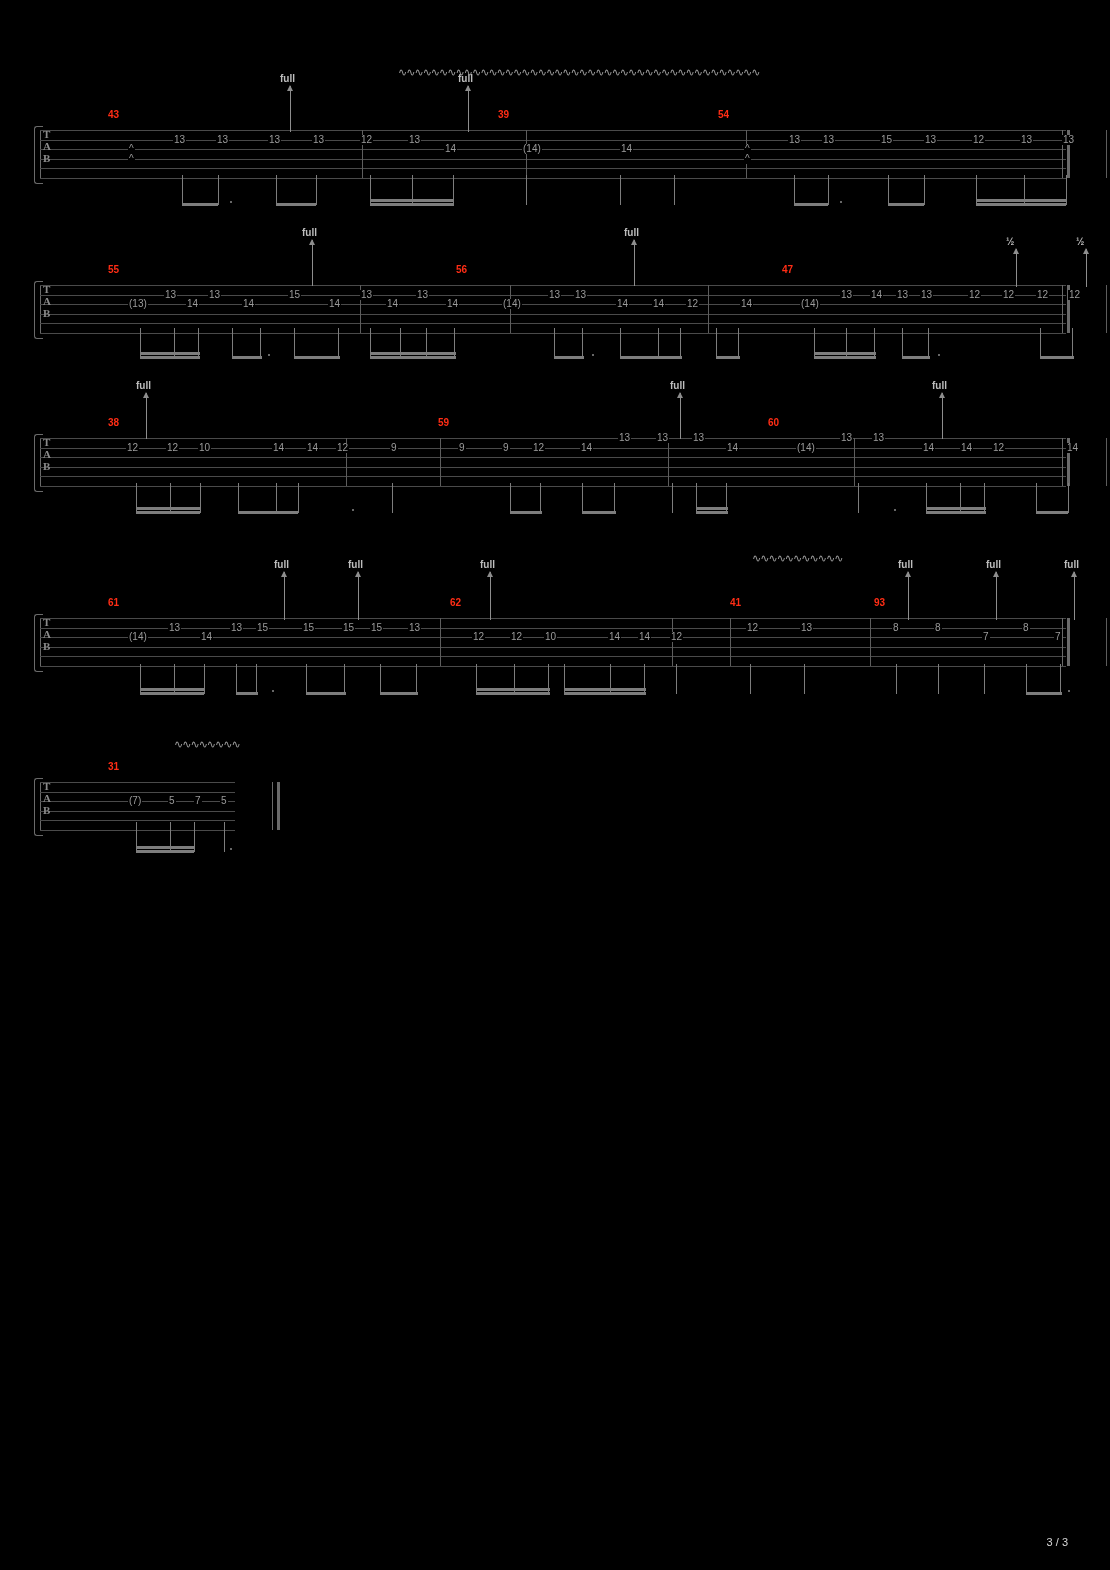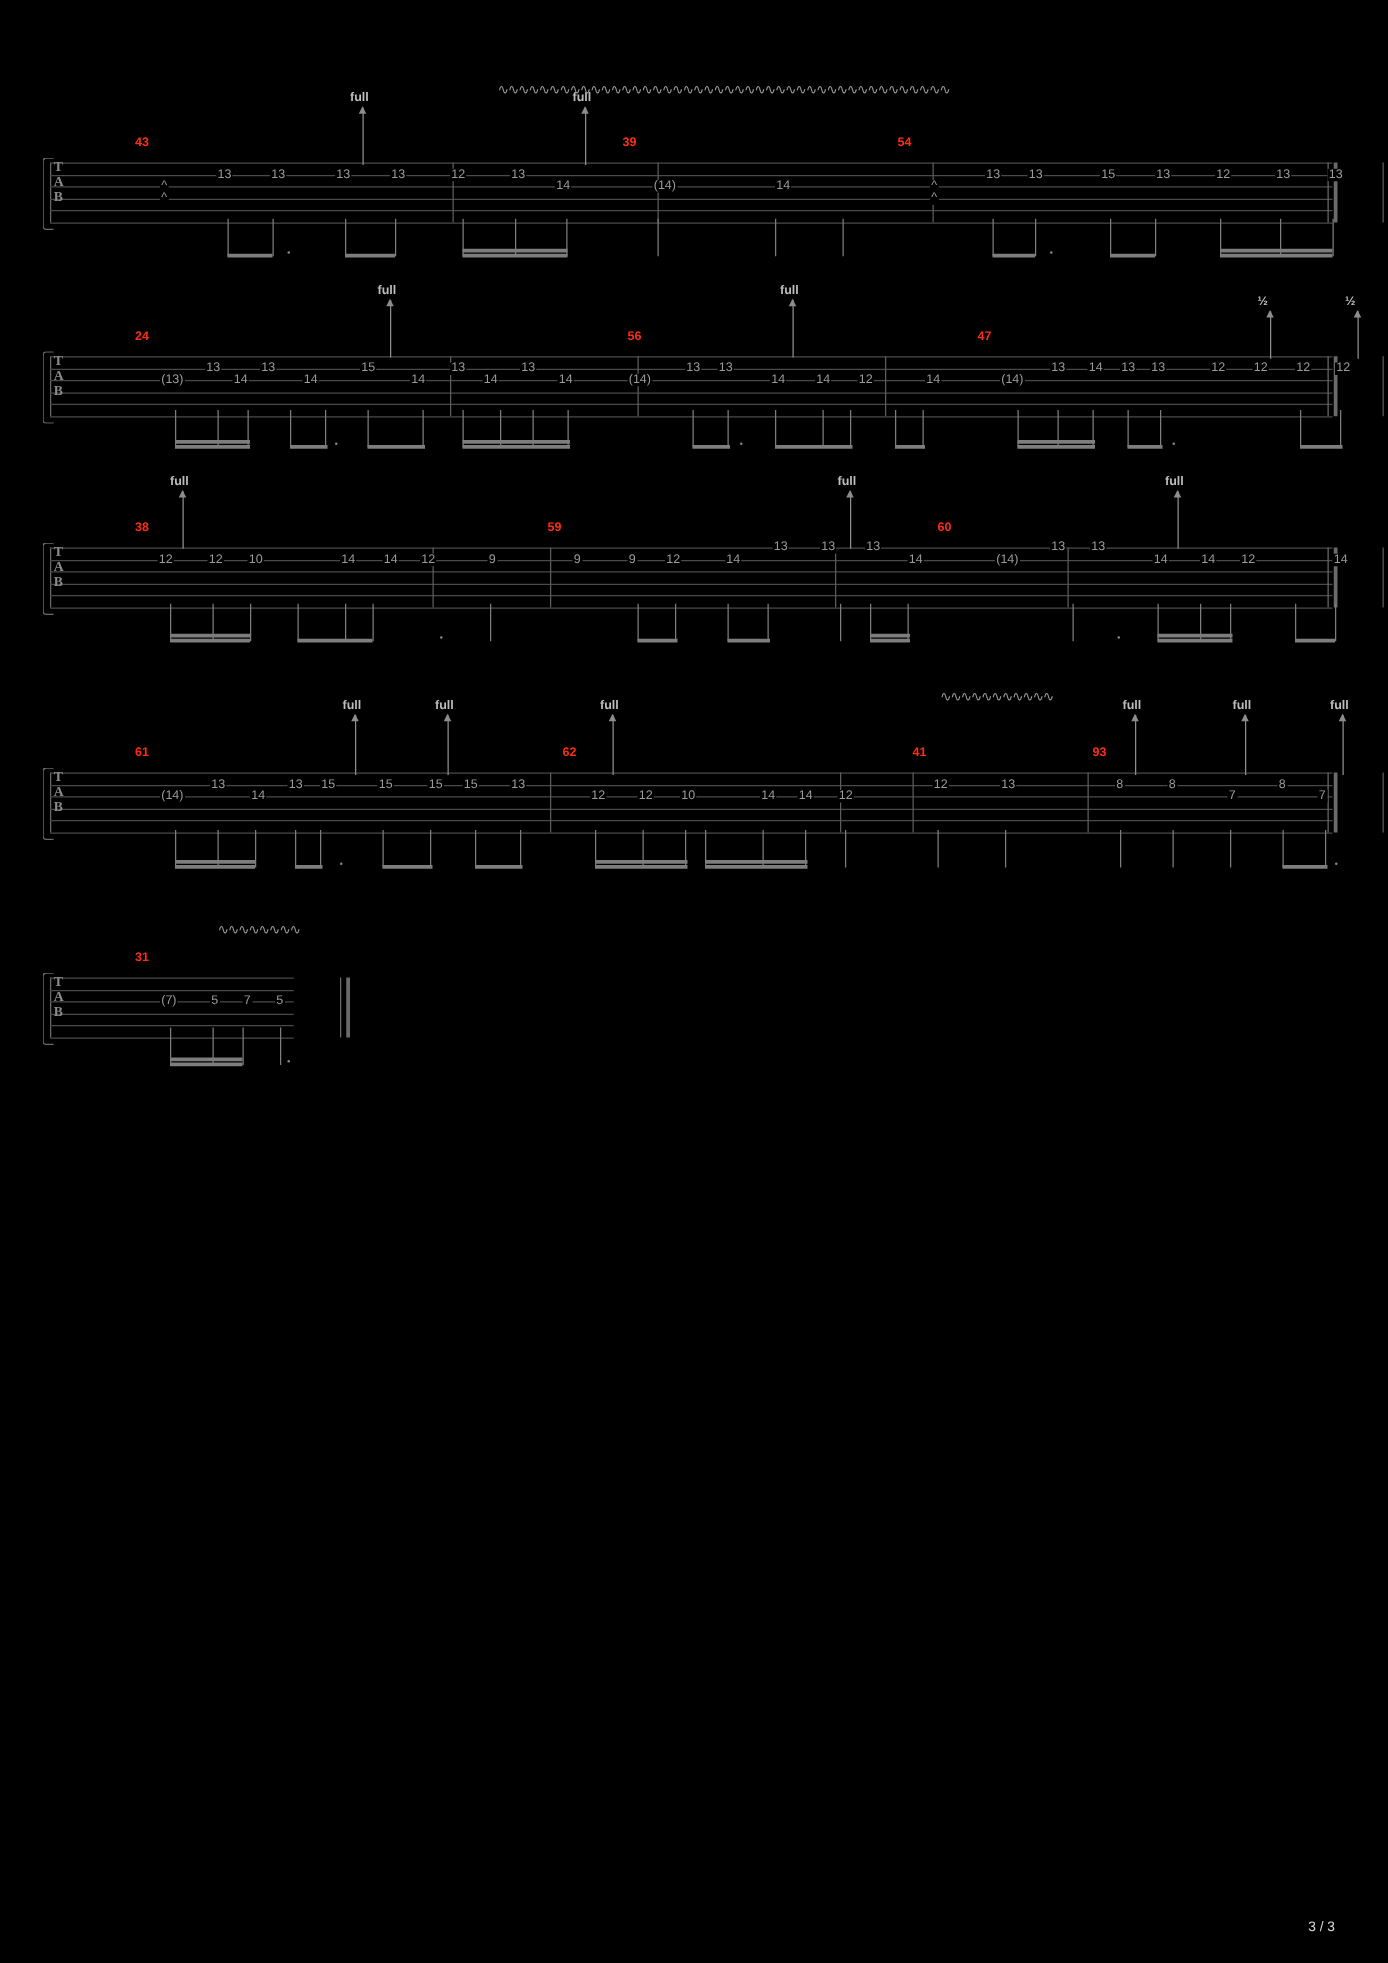--- a/index.html
+++ b/index.html
@@ -267,22 +267,22 @@
           <div class="note" style="left: 760px; top: 14px;">(14)</div>
           <div class="note" style="left: 800px; top: 4.5px;">13</div>
           <div class="note" style="left: 830px; top: 4.5px;">14</div>
           <div class="note" style="left: 856px; top: 4.5px;">13</div>
           <div class="note" style="left: 880px; top: 4.5px;">13</div>
           <div class="note" style="left: 928px; top: 4.5px;">12</div>
           <div class="note" style="left: 962px; top: 4.5px;">12</div>
           <div class="note" style="left: 996px; top: 4.5px;">12</div>
           <div class="note" style="left: 1028px; top: 4.5px;">12</div>
         </div>
-        <div class="measure-num" style="left: 108px; top: -20px;">24</div>
-        <div class="measure-num" style="left: 502px; top: -20px;">56</div>
+        <div class="measure-num" style="left: 108px; top: -20px;">55</div>
+        <div class="measure-num" style="left: 456px; top: -20px;">56</div>
         <div class="measure-num" style="left: 782px; top: -20px;">47</div>
         <div class="bendlabel" style="left: 302px; top: -57px;">full</div>
         <div class="bendarrow" style="left: 312px; top: -45px; height: 46px;"></div>
         <div class="bendlabel" style="left: 624px; top: -57px;">full</div>
         <div class="bendarrow" style="left: 634px; top: -45px; height: 46px;"></div>
         <div class="bendlabel" style="left: 1006px; top: -48px;">½</div>
         <div class="bendarrow" style="left: 1016px; top: -36px; height: 38px;"></div>
         <div class="bendlabel" style="left: 1076px; top: -48px;">½</div>
         <div class="bendarrow" style="left: 1086px; top: -36px; height: 38px;"></div>
         <div class="stem" style="left: 140px; top: 43px; height: 30px;"></div>
@@ -362,21 +362,21 @@
           <div class="note" style="left: 756px; top: 4.5px;">(14)</div>
           <div class="note" style="left: 800px; top: -5px;">13</div>
           <div class="note" style="left: 832px; top: -5px;">13</div>
           <div class="note" style="left: 882px; top: 4.5px;">14</div>
           <div class="note" style="left: 920px; top: 4.5px;">14</div>
           <div class="note" style="left: 952px; top: 4.5px;">12</div>
           <div class="note" style="left: 1026px; top: 4.5px;">14</div>
         </div>
         <div class="measure-num" style="left: 108px; top: -20px;">38</div>
         <div class="measure-num" style="left: 438px; top: -20px;">59</div>
-        <div class="measure-num" style="left: 750px; top: -20px;">60</div>
+        <div class="measure-num" style="left: 768px; top: -20px;">60</div>
         <div class="bendlabel" style="left: 136px; top: -57px;">full</div>
         <div class="bendarrow" style="left: 146px; top: -45px; height: 46px;"></div>
         <div class="bendlabel" style="left: 670px; top: -57px;">full</div>
         <div class="bendarrow" style="left: 680px; top: -45px; height: 46px;"></div>
         <div class="bendlabel" style="left: 932px; top: -57px;">full</div>
         <div class="bendarrow" style="left: 942px; top: -45px; height: 46px;"></div>
         <div class="stem" style="left: 136px; top: 45px; height: 30px;"></div>
         <div class="stem" style="left: 170px; top: 45px; height: 30px;"></div>
         <div class="stem" style="left: 200px; top: 45px; height: 30px;"></div>
         <div class="stem" style="left: 238px; top: 45px; height: 30px;"></div>

